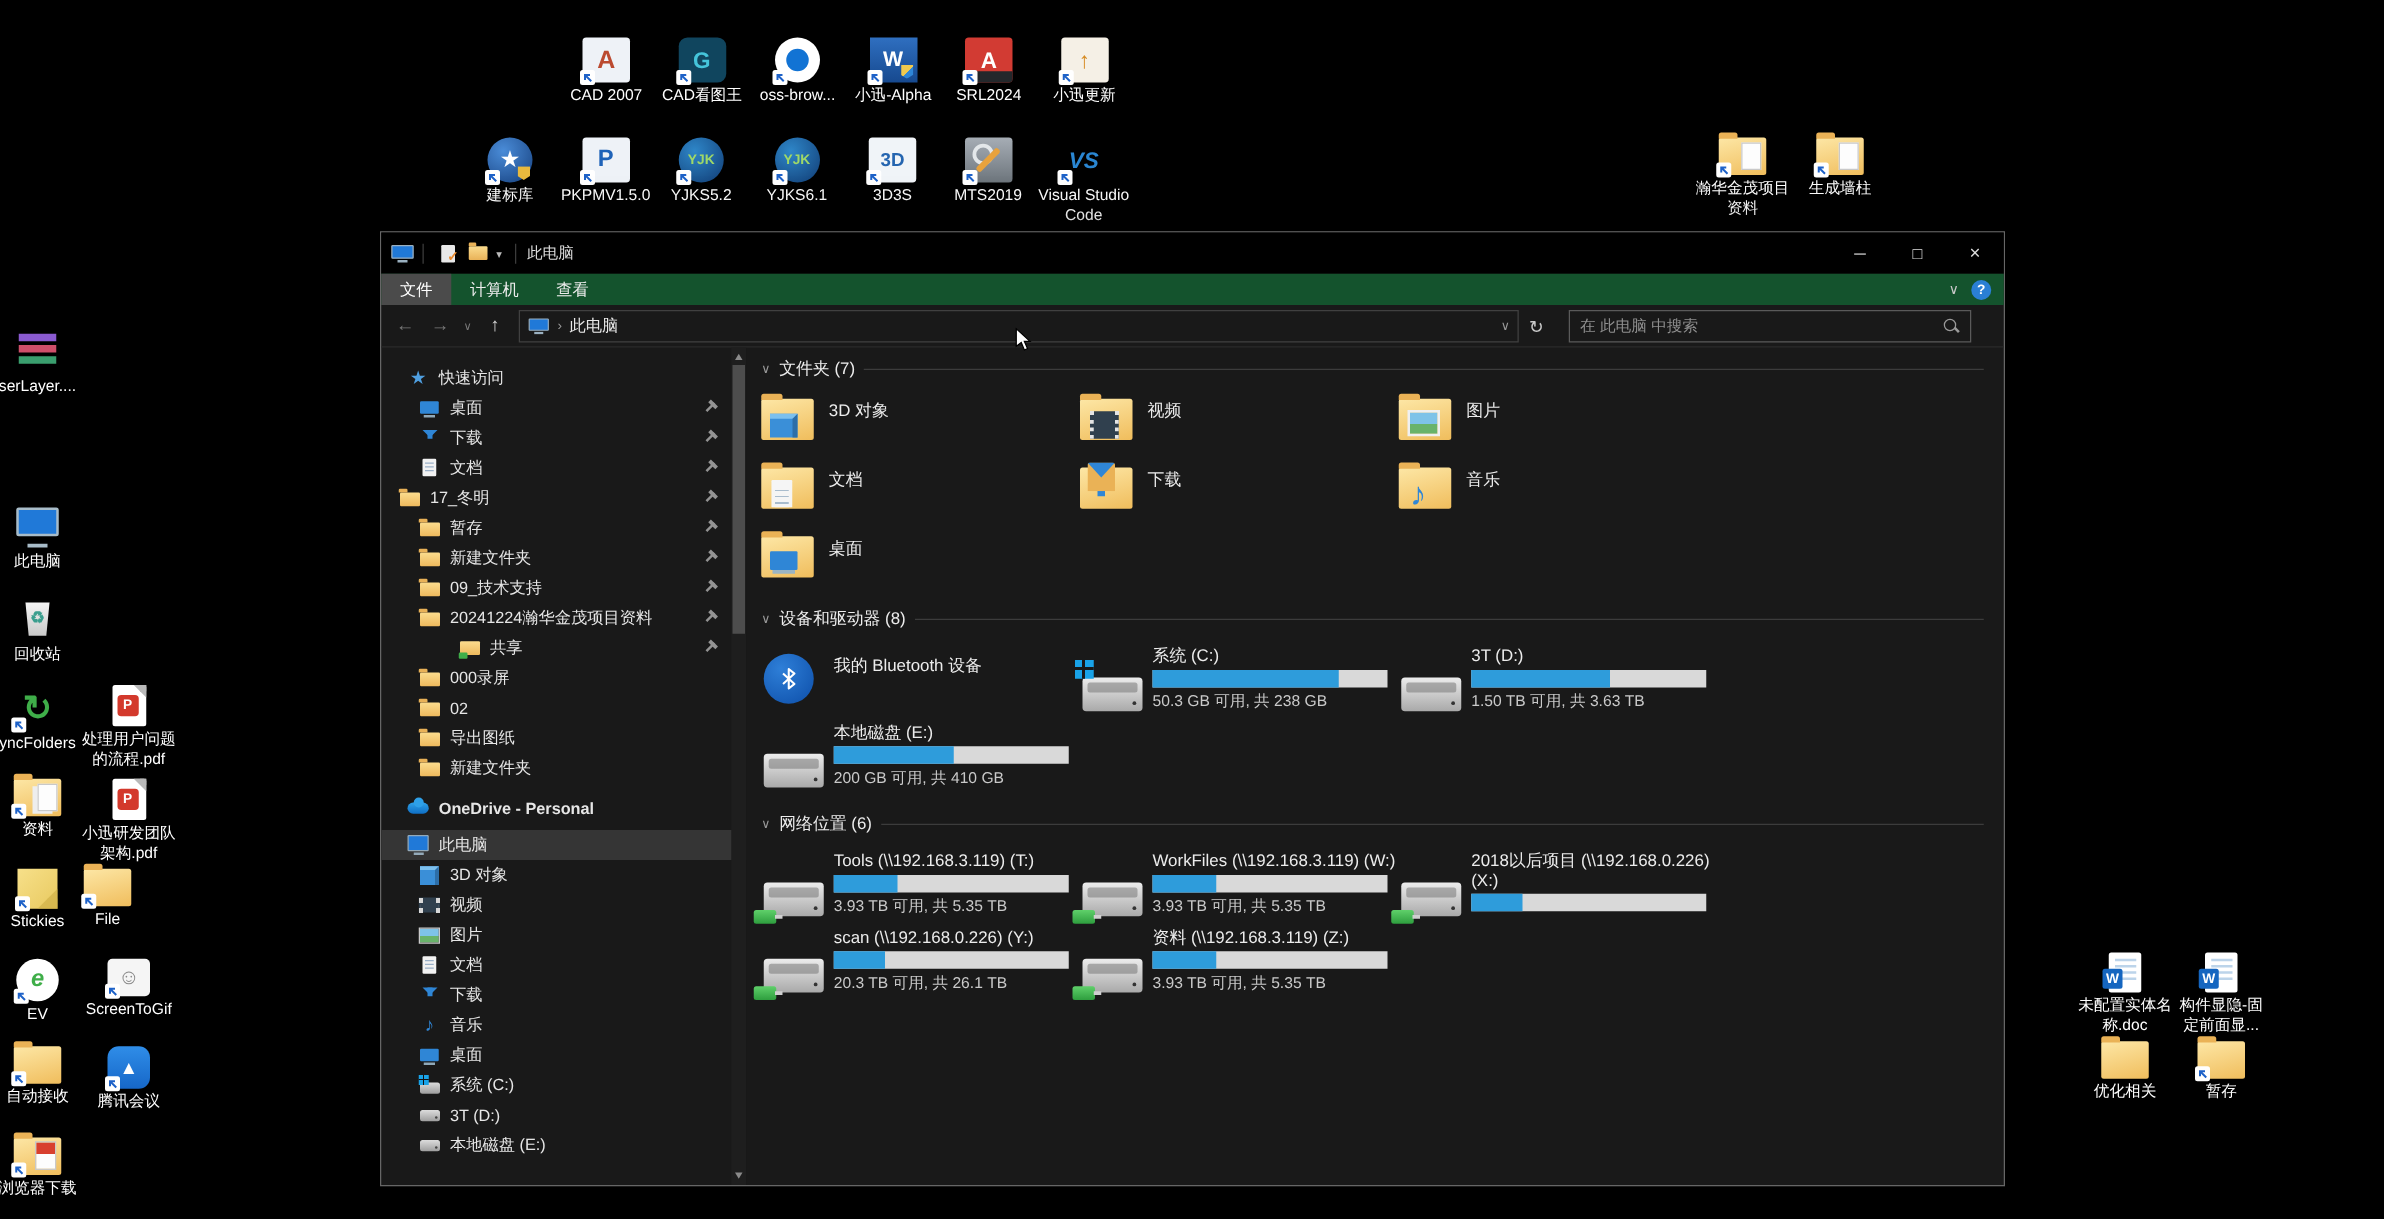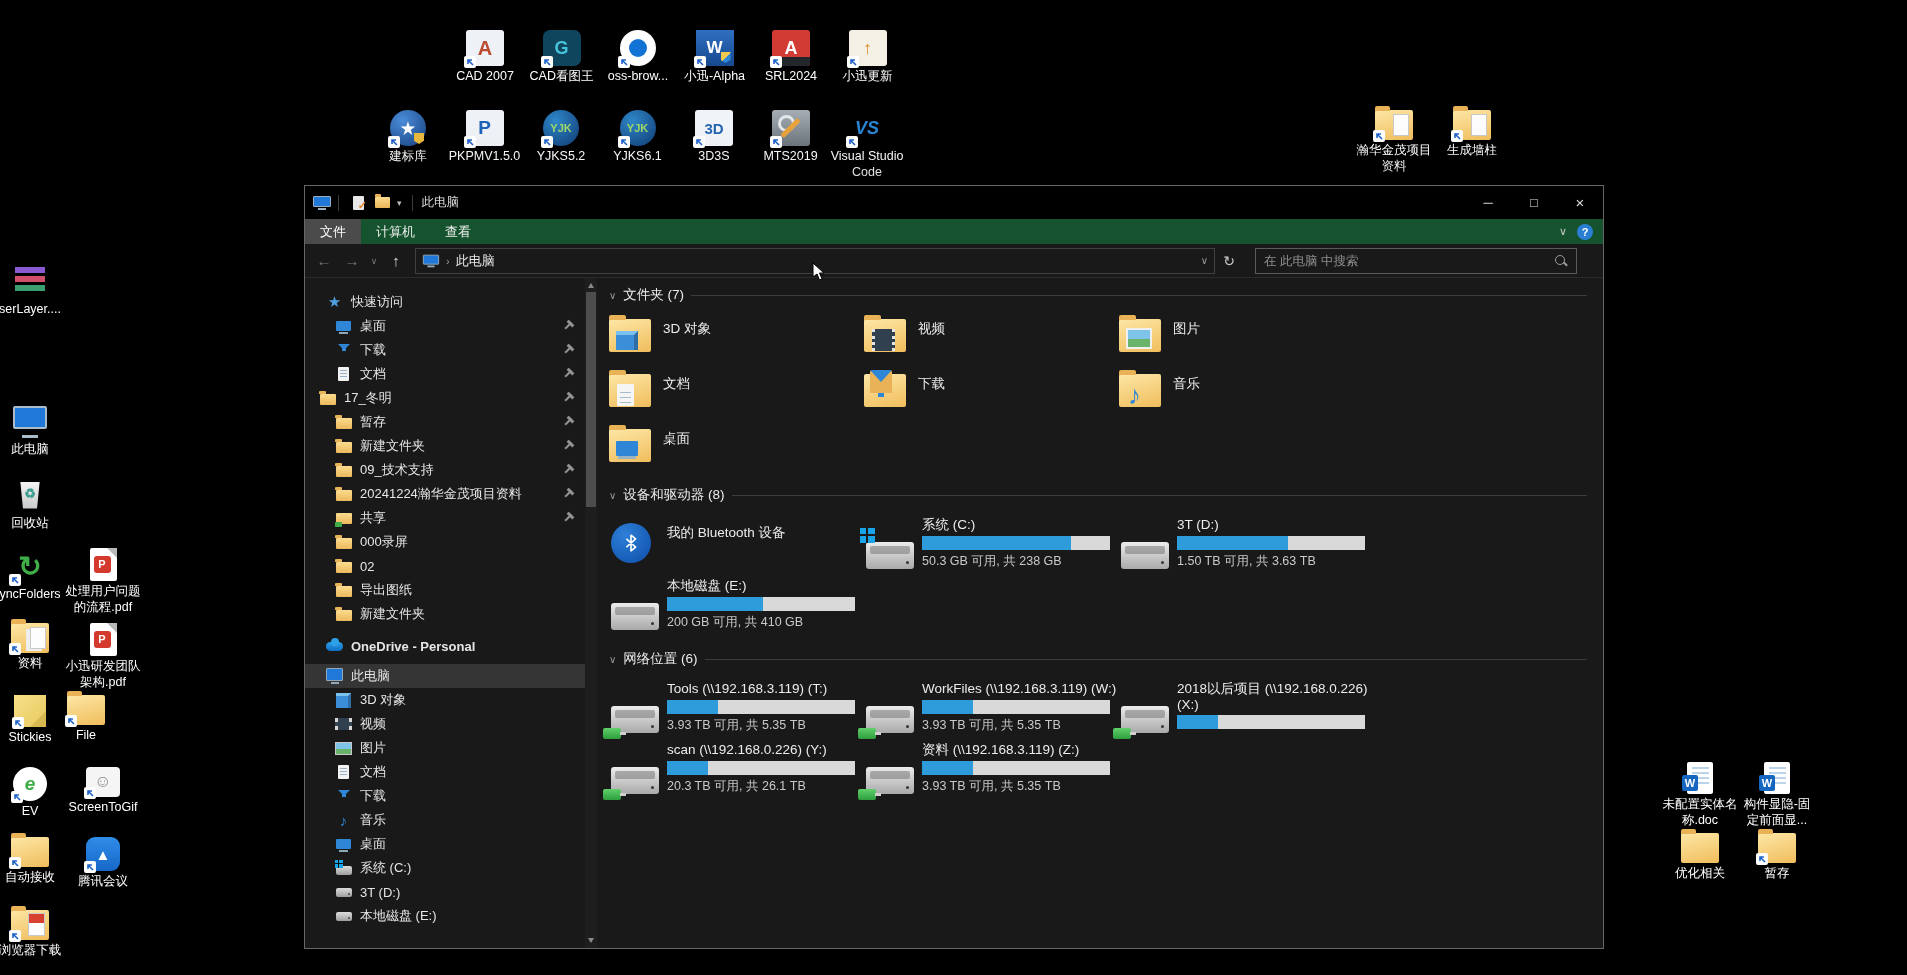--- a/index.html
+++ b/index.html
@@ -546,21 +546,21 @@
           <div class="srow" style="padding-left: 30px;">
             <span class="sic s-folder"></span>
             <span>09_技术支持</span>
             <span class="pin"></span>
           </div>
           <div class="srow" style="padding-left: 30px;">
             <span class="sic s-folder"></span>
             <span>20241224瀚华金茂项目资料</span>
             <span class="pin"></span>
           </div>
-          <div class="srow" style="padding-left: 30px;">
+          <div class="srow" style="padding-left: 30px; margin-left: 32px;">
             <span class="sic s-foldershare"></span>
             <span>共享</span>
             <span class="pin"></span>
           </div>
           <div class="srow" style="padding-left: 30px;">
             <span class="sic s-folder"></span>
             <span>000录屏</span>
           </div>
           <div class="srow" style="padding-left: 30px;">
             <span class="sic s-folder"></span>

